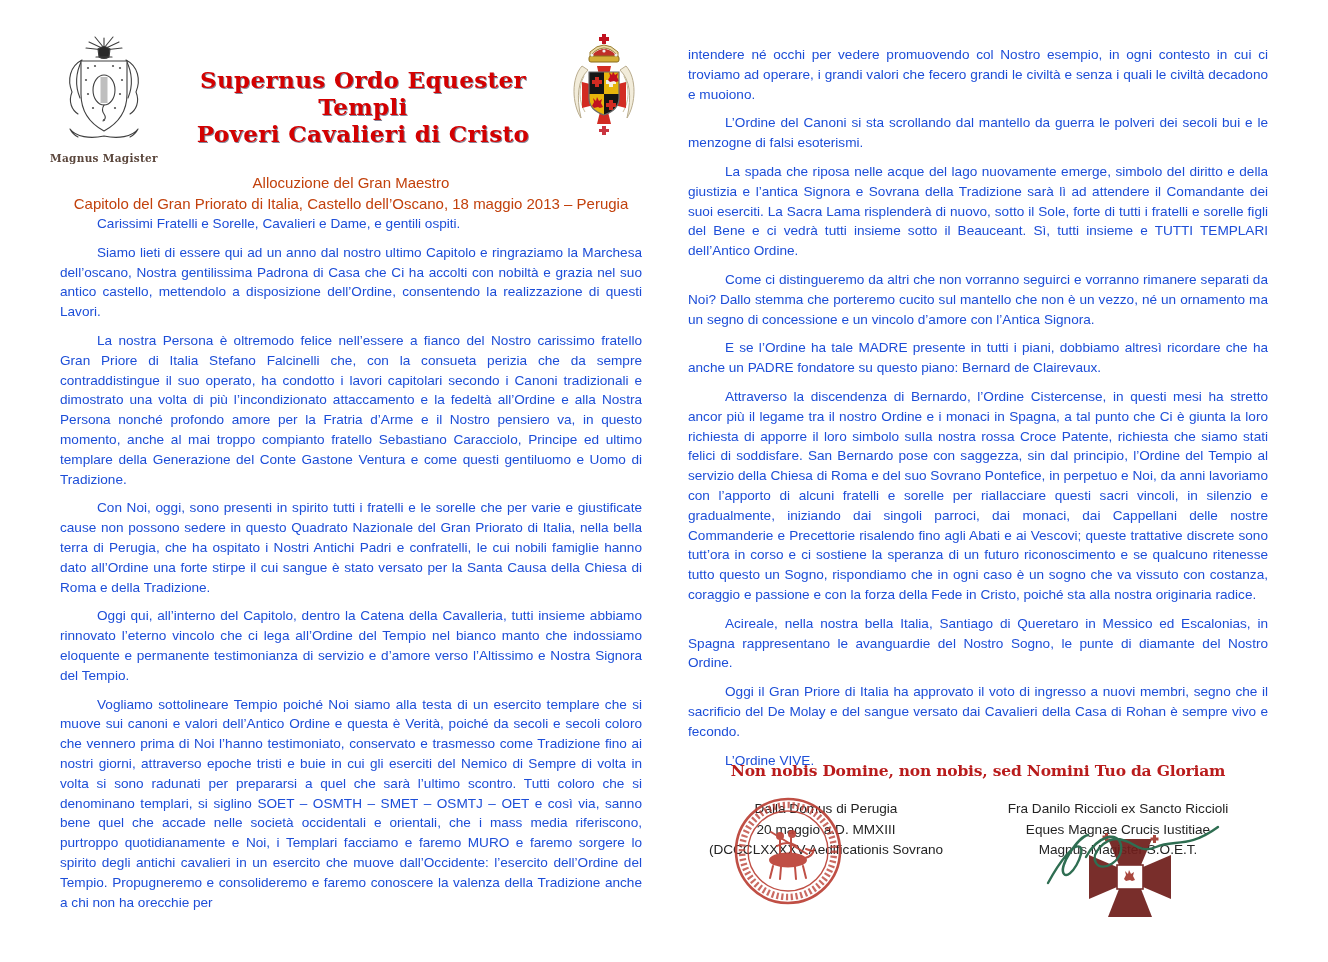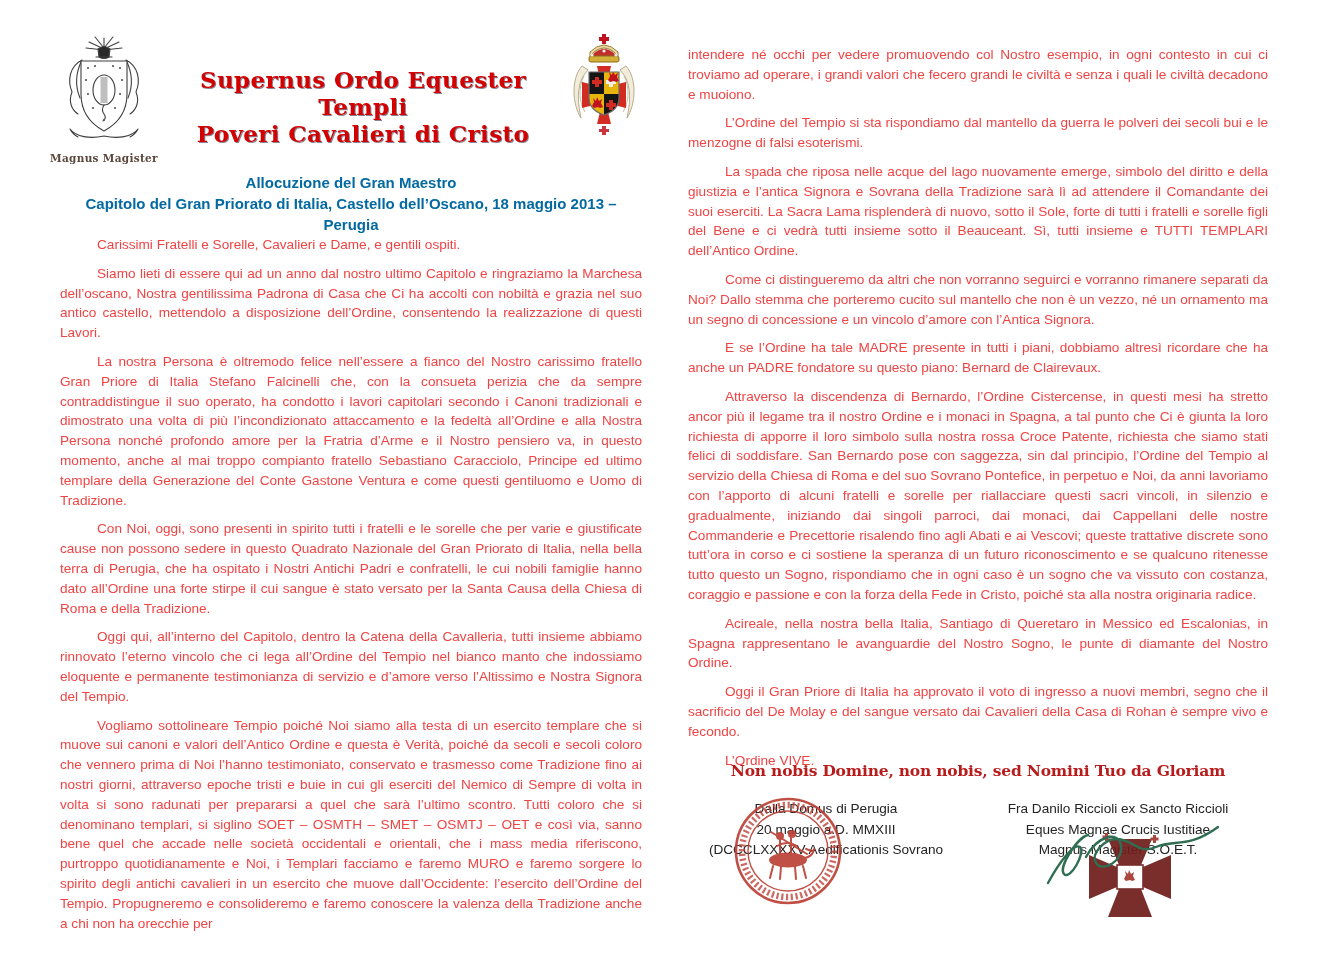--- a/index.html
+++ b/index.html
@@ -23,28 +23,28 @@
   .crest-right{position:absolute;left:506px;top:2px;width:76px;height:110px;}
   .main-title{
     position:absolute;left:92px;right:68px;text-align:center;
     font-family:"DejaVu Serif",serif;font-weight:bold;color:#d40000;
     text-shadow:1px 1px 0 rgba(35,35,70,.55);
   }
   .title-1{top:36px;font-size:23px;letter-spacing:.4px;}
   .title-2{top:90px;font-size:23px;letter-spacing:.4px;}
 
   .heading{
-    text-align:center;font-weight:bold;font-size:15px;line-height:21px;color:#0369a1;
+    text-align:center;font-weight:normal;font-size:15px;line-height:21px;color:#c2410c;
   }
 
   
   .body-text{margin-top:0;}
   .body-text p{
     margin:0 0 9px 0;font-size:13.6px;line-height:19.8px;
-    text-align:justify;text-indent:37px;color:#ef4444;
+    text-align:justify;text-indent:37px;color:#1d4ed8;
   }
   .col-right .body-text{margin-top:0;}
   .body-text p.noindent{text-indent:0;}
   .body-text p.lastline{text-align:left;}
 
   
   .footer{position:absolute;left:0;top:716px;width:580px;height:190px;}
   .motto{
     text-align:center;font-family:"DejaVu Serif",serif;font-weight:bold;
     font-size:15.5px;color:#b91c1c;letter-spacing:-.2px;height:22px;
@@ -152,21 +152,21 @@
       <p>Con Noi, oggi, sono presenti in spirito tutti i fratelli e le sorelle che per varie e giustificate cause non possono sedere in questo Quadrato Nazionale del Gran Priorato di Italia, nella bella terra di Perugia, che ha ospitato i Nostri Antichi Padri e confratelli, le cui nobili famiglie hanno dato all’Ordine una forte stirpe il cui sangue è stato versato per la Santa Causa della Chiesa di Roma e della Tradizione.</p>
       <p>Oggi qui, all’interno del Capitolo, dentro la Catena della Cavalleria, tutti insieme abbiamo rinnovato l’eterno vincolo che ci lega all’Ordine del Tempio nel bianco manto che indossiamo eloquente e permanente testimonianza di servizio e d’amore verso l’Altissimo e Nostra Signora del Tempio.</p>
       <p>Vogliamo sottolineare Tempio poiché Noi siamo alla testa di un esercito templare che si muove sui canoni e valori dell’Antico Ordine e questa è Verità, poiché da secoli e secoli coloro che vennero prima di Noi l’hanno testimoniato, conservato e trasmesso come Tradizione fino ai nostri giorni, attraverso epoche tristi e buie in cui gli eserciti del Nemico di Sempre di volta in volta si sono radunati per prepararsi a quel che sarà l’ultimo scontro. Tutti coloro che si denominano templari, si siglino SOET – OSMTH – SMET – OSMTJ – OET e così via, sanno bene quel che accade nelle società occidentali e orientali, che i mass media riferiscono, purtroppo quotidianamente e Noi, i Templari facciamo e faremo MURO e faremo sorgere lo spirito degli antichi cavalieri in un esercito che muove dall’Occidente: l’esercito dell’Ordine del Tempio. Propugneremo e consolideremo e faremo conoscere la valenza della Tradizione anche a chi non ha orecchie per</p>
     </div>
   </div>
 
   <div class="col col-right">
 
     <div class="body-text">
       <p class="noindent">intendere né occhi per vedere promuovendo col Nostro esempio, in ogni contesto in cui ci troviamo ad operare, i grandi valori che fecero grandi le civiltà e senza i quali le civiltà decadono e muoiono.</p>
-      <p>L’Ordine del Tempio si sta rispondiamo dal mantello da guerra le polveri dei secoli bui e le menzogne di falsi esoterismi.</p>
+      <p>L’Ordine del Canoni si sta scrollando dal mantello da guerra le polveri dei secoli bui e le menzogne di falsi esoterismi.</p>
       <p>La spada che riposa nelle acque del lago nuovamente emerge, simbolo del diritto e della giustizia e l’antica Signora e Sovrana della Tradizione sarà lì ad attendere il Comandante dei suoi eserciti. La Sacra Lama risplenderà di nuovo, sotto il Sole, forte di tutti i fratelli e sorelle figli del Bene e ci vedrà tutti insieme sotto il Beauceant. Sì, tutti insieme e TUTTI TEMPLARI dell’Antico Ordine.</p>
       <p>Come ci distingueremo da altri che non vorranno seguirci e vorranno rimanere separati da Noi? Dallo stemma che porteremo cucito sul mantello che non è un vezzo, né un ornamento ma un segno di concessione e un vincolo d’amore con l’Antica Signora.</p>
       <p>E se l’Ordine ha tale MADRE presente in tutti i piani, dobbiamo altresì ricordare che ha anche un PADRE fondatore su questo piano: Bernard de Clairevaux.</p>
       <p>Attraverso la discendenza di Bernardo, l’Ordine Cistercense, in questi mesi ha stretto ancor più il legame tra il nostro Ordine e i monaci in Spagna, a tal punto che Ci è giunta la loro richiesta di apporre il loro simbolo sulla nostra rossa Croce Patente, richiesta che siamo stati felici di soddisfare. San Bernardo pose con saggezza, sin dal principio, l’Ordine del Tempio al servizio della Chiesa di Roma e del suo Sovrano Pontefice, in perpetuo e Noi, da anni lavoriamo con l’apporto di alcuni fratelli e sorelle per riallacciare questi sacri vincoli, in silenzio e gradualmente, iniziando dai singoli parroci, dai monaci, dai Cappellani delle nostre Commanderie e Precettorie risalendo fino agli Abati e ai Vescovi; queste trattative discrete sono tutt’ora in corso e ci sostiene la speranza di un futuro riconoscimento e se qualcuno ritenesse tutto questo un Sogno, rispondiamo che in ogni caso è un sogno che va vissuto con costanza, coraggio e passione e con la forza della Fede in Cristo, poiché sta alla nostra originaria radice.</p>
       <p>Acireale, nella nostra bella Italia, Santiago di Queretaro in Messico ed Escalonias, in Spagna rappresentano le avanguardie del Nostro Sogno, le punte di diamante del Nostro Ordine.</p>
       <p>Oggi il Gran Priore di Italia ha approvato il voto di ingresso a nuovi membri, segno che il sacrificio del De Molay e del sangue versato dai Cavalieri della Casa di Rohan è sempre vivo e fecondo.</p>
       <p class="lastline">L’Ordine VIVE.</p>
     </div>
 
     <div class="footer">

